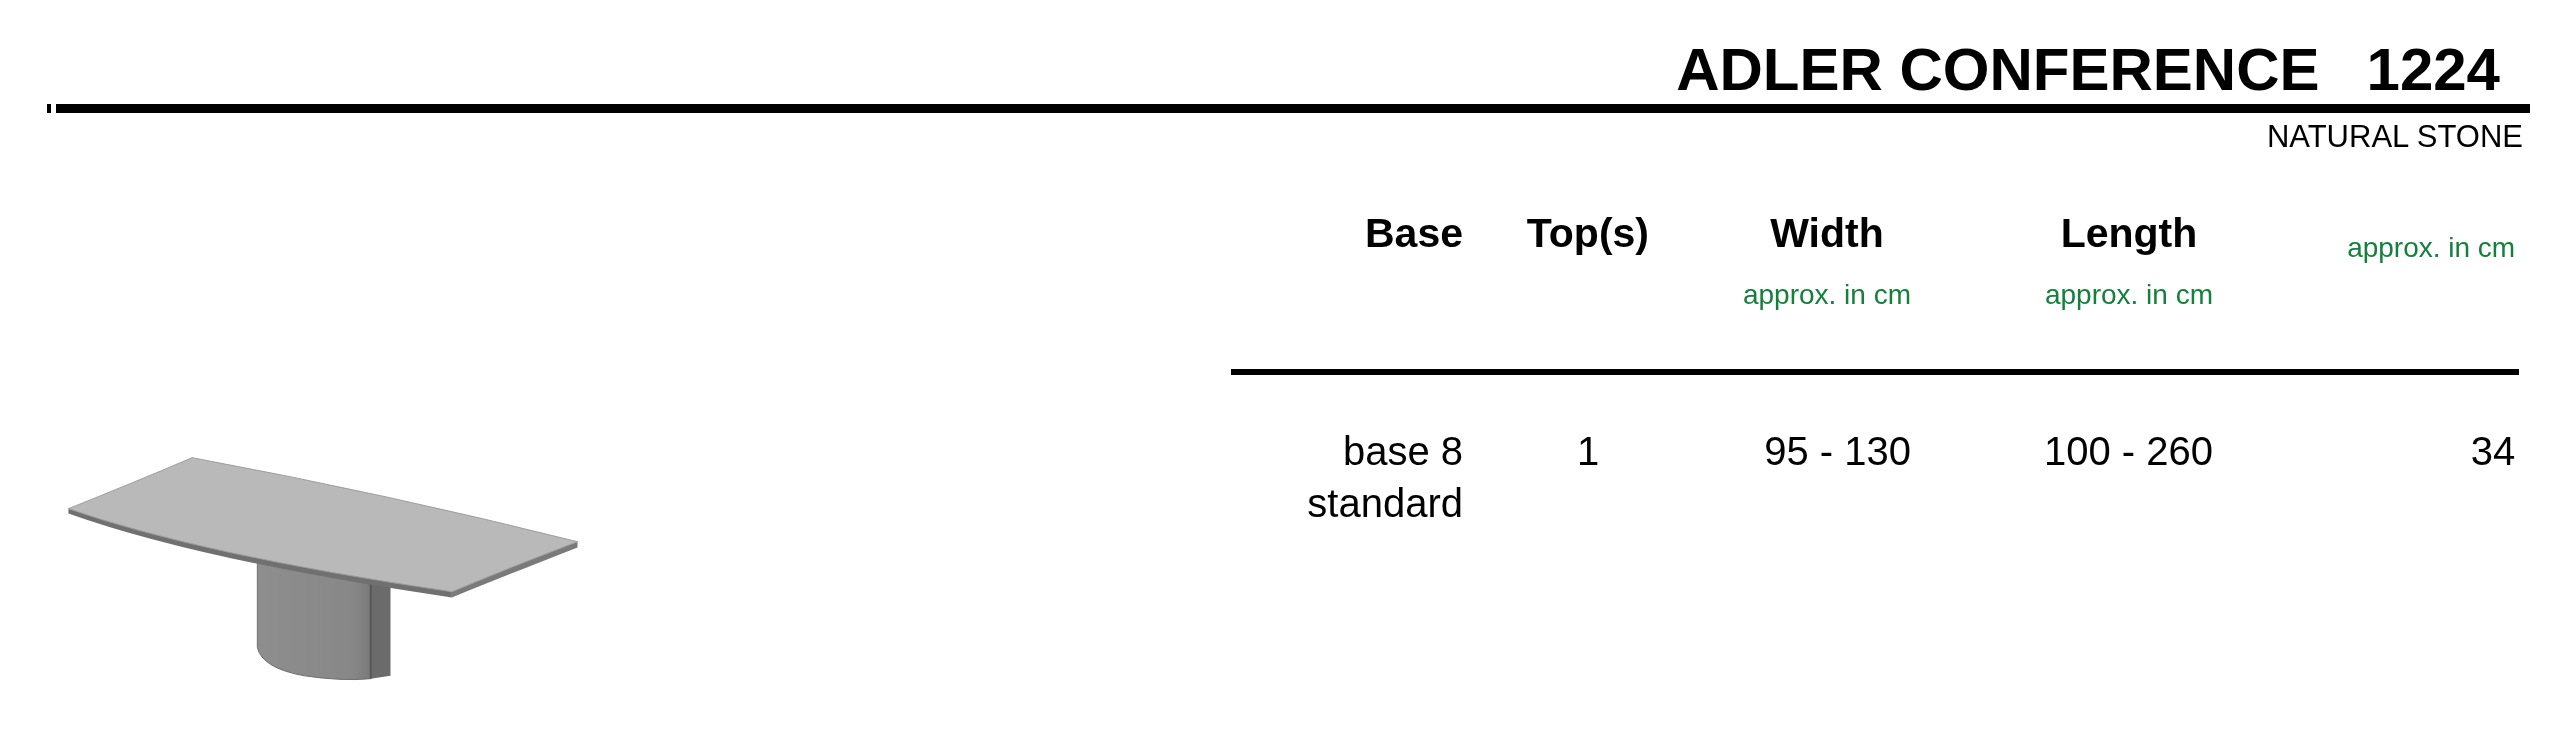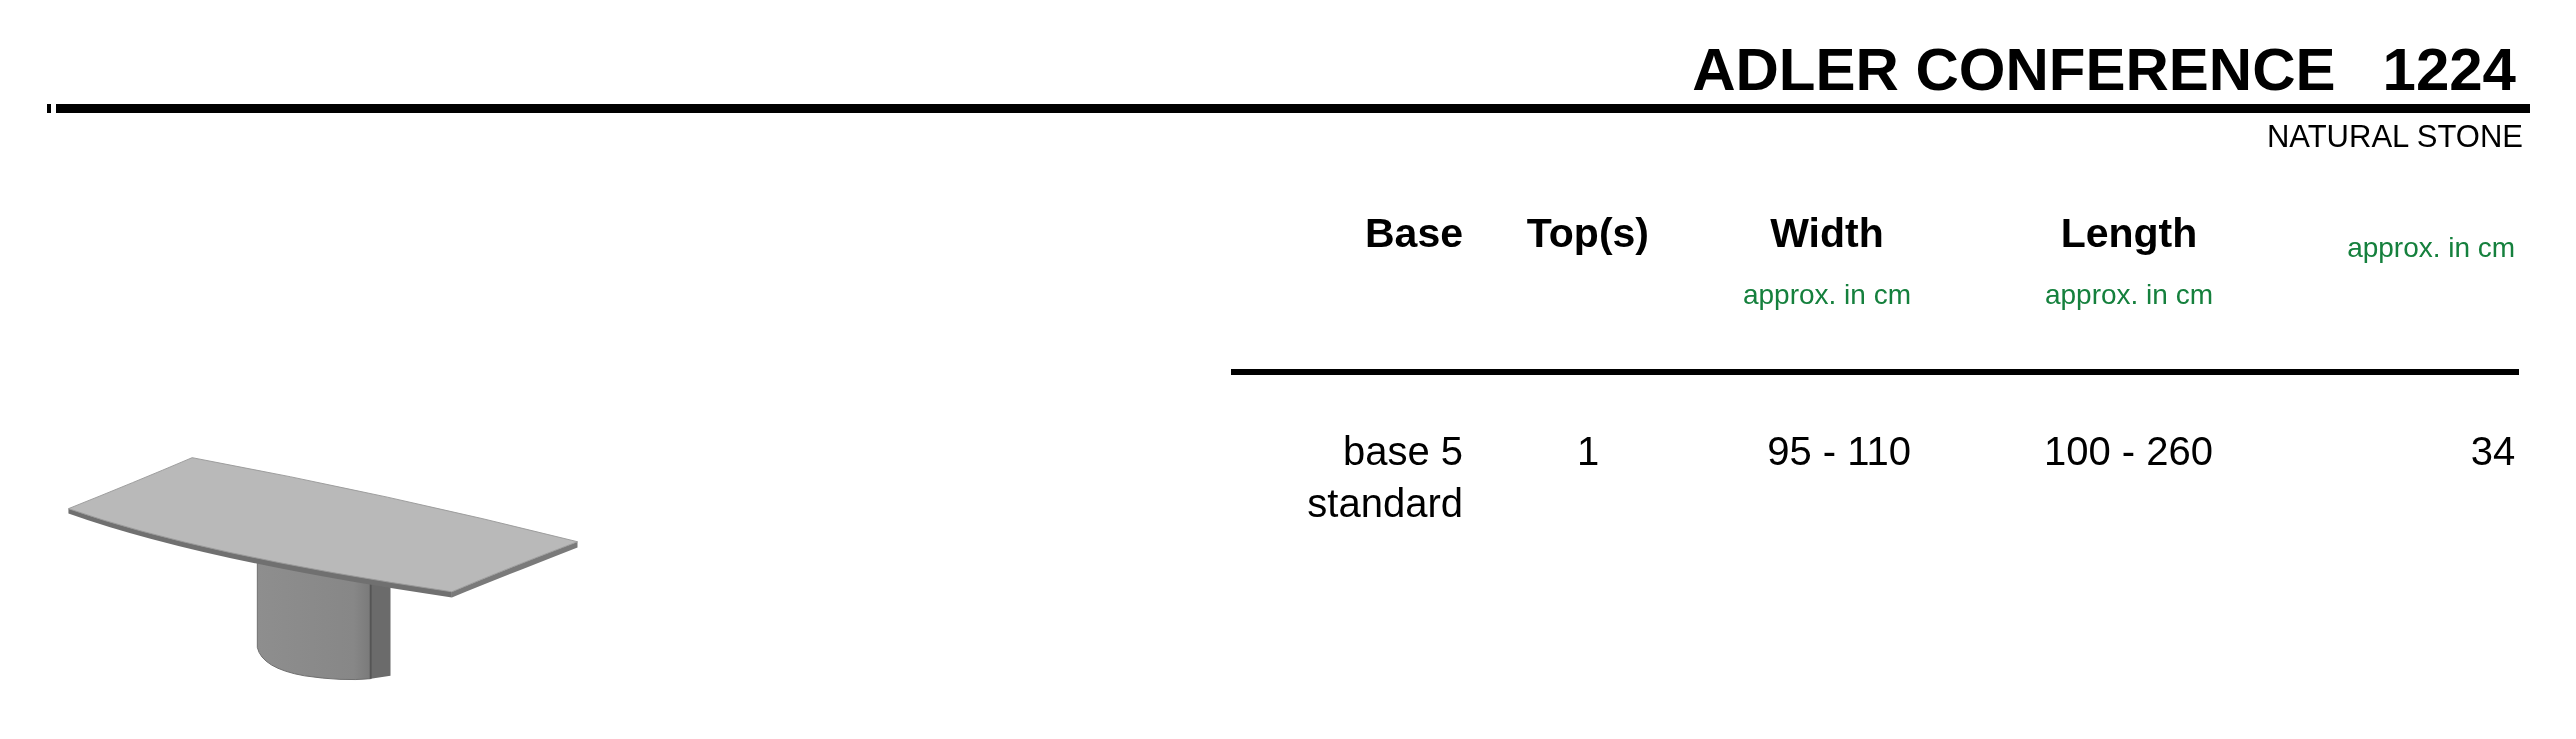--- a/index.html
+++ b/index.html
@@ -12,21 +12,21 @@
       height: 740px;
       position: relative;
       overflow: hidden;
       font-family: "Liberation Sans", "DejaVu Sans", sans-serif;
       color: #000000;
     }
     .abs { position: absolute; }
 
     
     .title {
-      right: 60px;
+      right: 76px;
       top: 34px;
       font-size: 60px;
       font-weight: bold;
       line-height: 72px;
       white-space: nowrap;
       letter-spacing: 0px;
     }
     .title .name { }
     .title .number { margin-left: 47px; }
 
@@ -125,25 +125,25 @@
     <div class="unit">approx. in cm</div>
   </div>
   <div class="col c-hgt" style="top:0">
     <div class="unit">approx. in cm</div>
   </div>
 
   <div class="table-rule"></div>
 
   <div>
     <div class="cell c-base" style="top:215px">
-      <div>base 5</div>
+      <div>base 8</div>
       <div>standard</div>
     </div>
     <div class="cell c-tops-val" style="top:215px">1</div>
-    <div class="cell c-width" style="top:215px">95 - 110</div>
+    <div class="cell c-width" style="top:215px">95 - 130</div>
     <div class="cell c-len" style="top:215px">100 - 260</div>
     <div class="cell c-hgt" style="top:215px">34</div>
   </div>
 </div>
 
 <div class="abs product">
   <svg width="527" height="244" viewBox="0 0 558 258" xmlns="http://www.w3.org/2000/svg">
     <defs>
       <linearGradient id="ped" x1="0" y1="0" x2="1" y2="0">
         <stop offset="0" stop-color="#8e8e8e"></stop>

